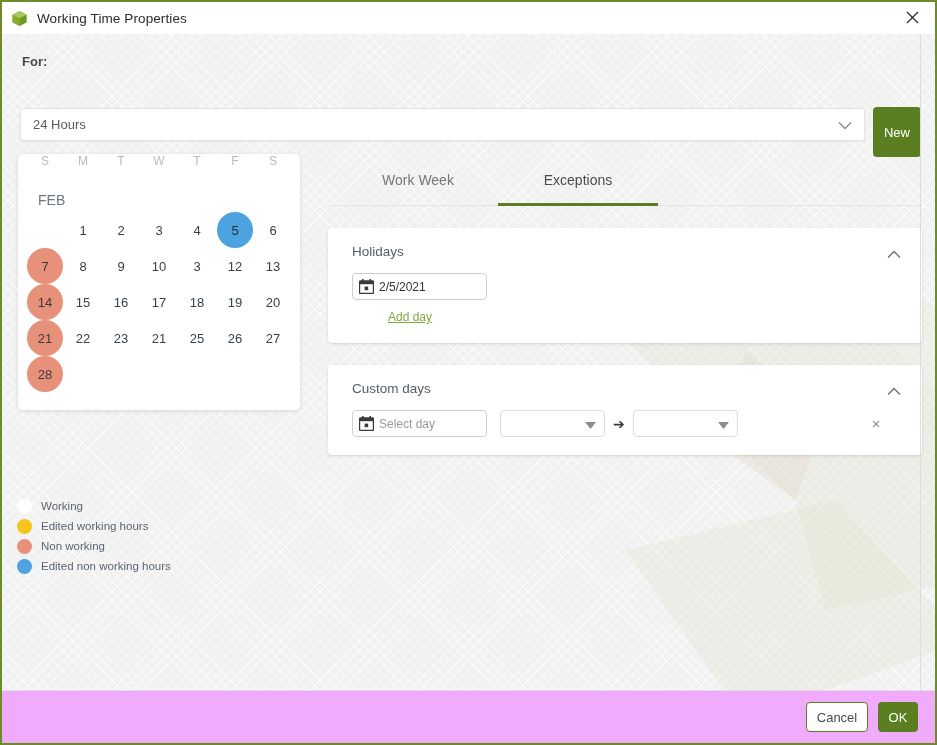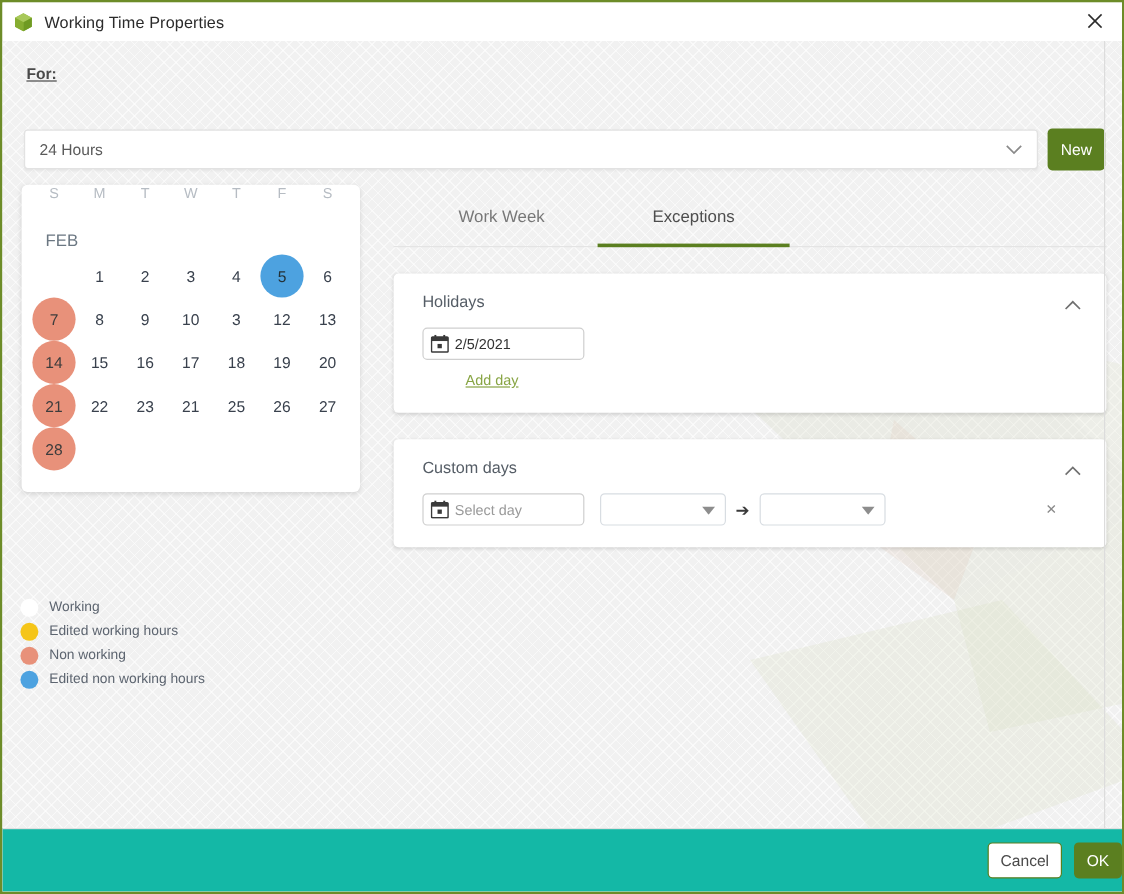--- a/index.html
+++ b/index.html
@@ -76,41 +76,40 @@
   
   #watermark { position: absolute; right: -30px; bottom: -40px; width: 470px; height: 480px; pointer-events: none; opacity: .75; }
 
   
   #for-label {
     position: absolute;
     left: 20px; top: 20px;
     font-size: 13px;
     font-weight: bold;
     color: #4a4a4a;
-    text-decoration: underline;
   }
   #for-select {
     position: absolute;
     left: 18px; top: 74px;
     width: 845px; height: 33px;
     background: #ffffff;
     border: 1px solid #e2e2e2;
     border-radius: 3px;
     display: flex;
     align-items: center;
     padding: 0 12px;
     cursor: pointer;
     box-shadow: 0 1px 2px rgba(0,0,0,.05);
   }
   #for-select-value { font-size: 13px; color: #5a5a5a; flex: 1; }
   .chev-down-sm { flex: 0 0 auto; }
   #new-button {
     position: absolute;
     left: 871px; top: 73px;
-    width: 48px; height: 35px;
+    width: 48px; height: 50px;
     background: #5b7f20;
     border: none;
     border-radius: 4px;
     color: #ffffff;
     font-size: 13px;
     font-family: "Liberation Sans", sans-serif;
     cursor: pointer;
   }
 
   
@@ -322,25 +321,26 @@
     width: 9px; height: 86px;
     background: rgba(150,150,150,.0);
     border-radius: 5px;
   }
 
   
   #footer {
     position: absolute;
     left: 0; right: 0; bottom: 0;
     height: 53px;
-    background: #14b8a6;
+    background: #f0abfc;
     border-top: 1px solid #e0e0e0;
     display: flex;
     align-items: center;
     justify-content: flex-end;
+    padding-right: 17px;
   }
   #cancel-button {
     width: 62px; height: 30px;
     background: #ffffff;
     border: 1px solid #5b7f20;
     border-radius: 4px;
     color: #4a4a4a;
     font-size: 13px;
     font-family: "Liberation Sans", sans-serif;
     cursor: pointer;

